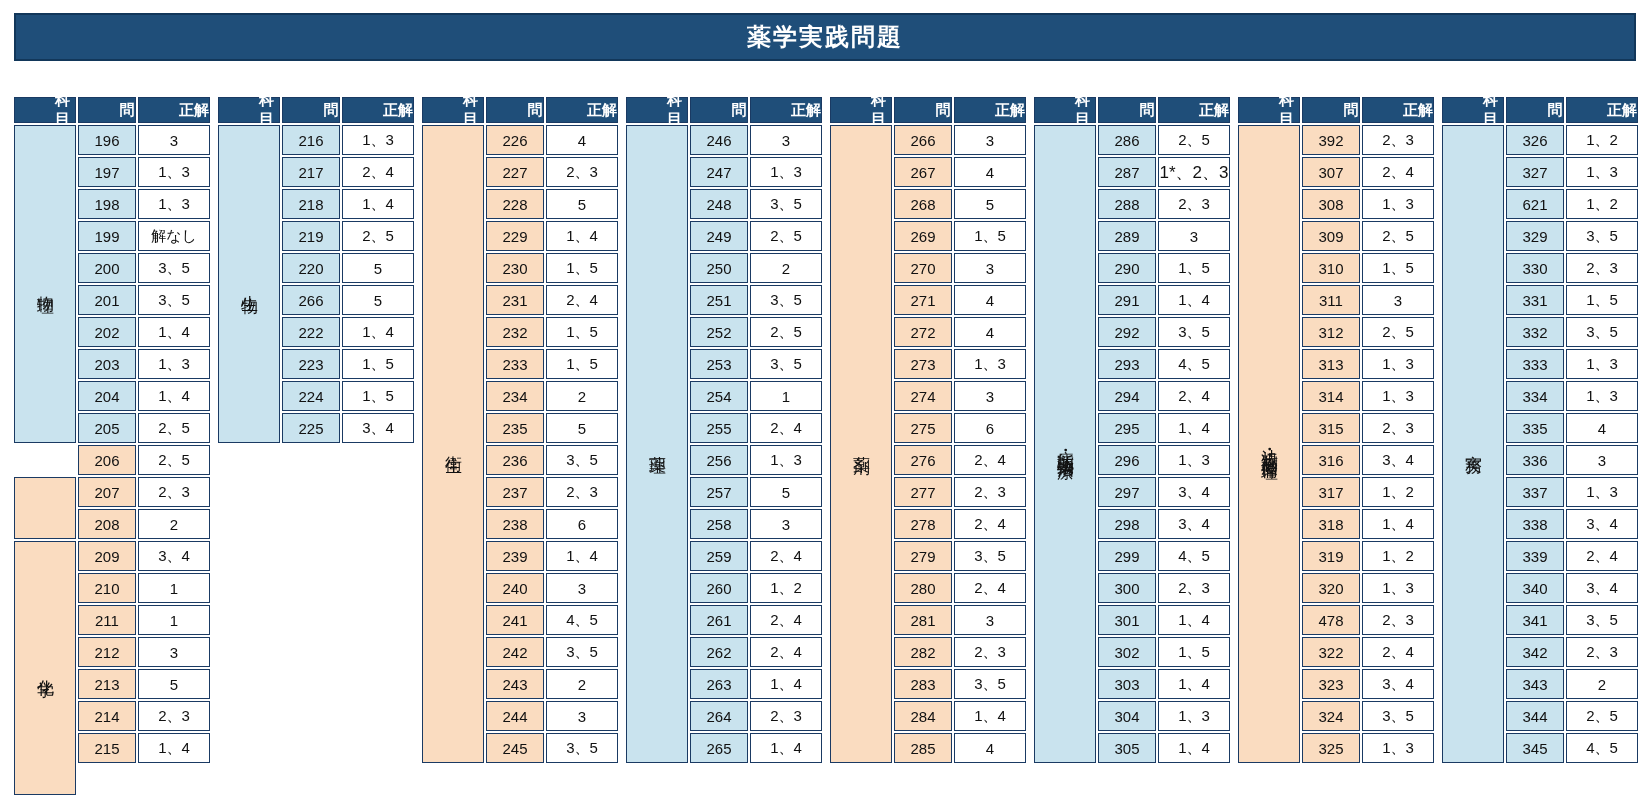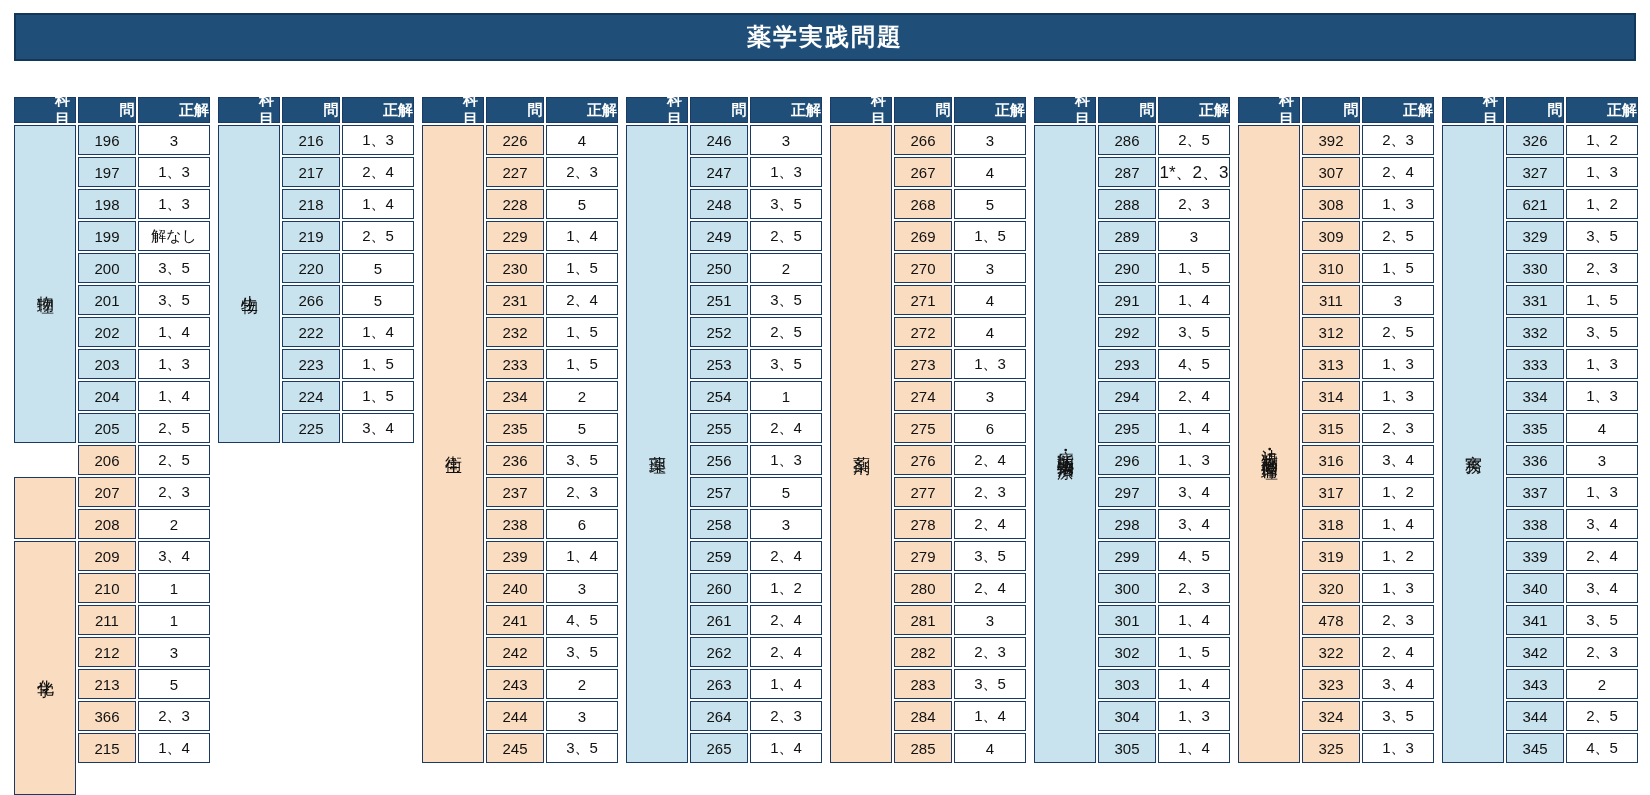--- a/index.html
+++ b/index.html
@@ -214,21 +214,21 @@
             </div>
             <div class="row">
               <div class="cell-q peach">212</div>
               <div class="cell-a">3</div>
             </div>
             <div class="row">
               <div class="cell-q peach">213</div>
               <div class="cell-a">5</div>
             </div>
             <div class="row">
-              <div class="cell-q peach">366</div>
+              <div class="cell-q peach">214</div>
               <div class="cell-a">2、3</div>
             </div>
             <div class="row">
               <div class="cell-q peach">215</div>
               <div class="cell-a">1、4</div>
             </div>
           </div>
         </div>
       </div>
       <div class="block">

